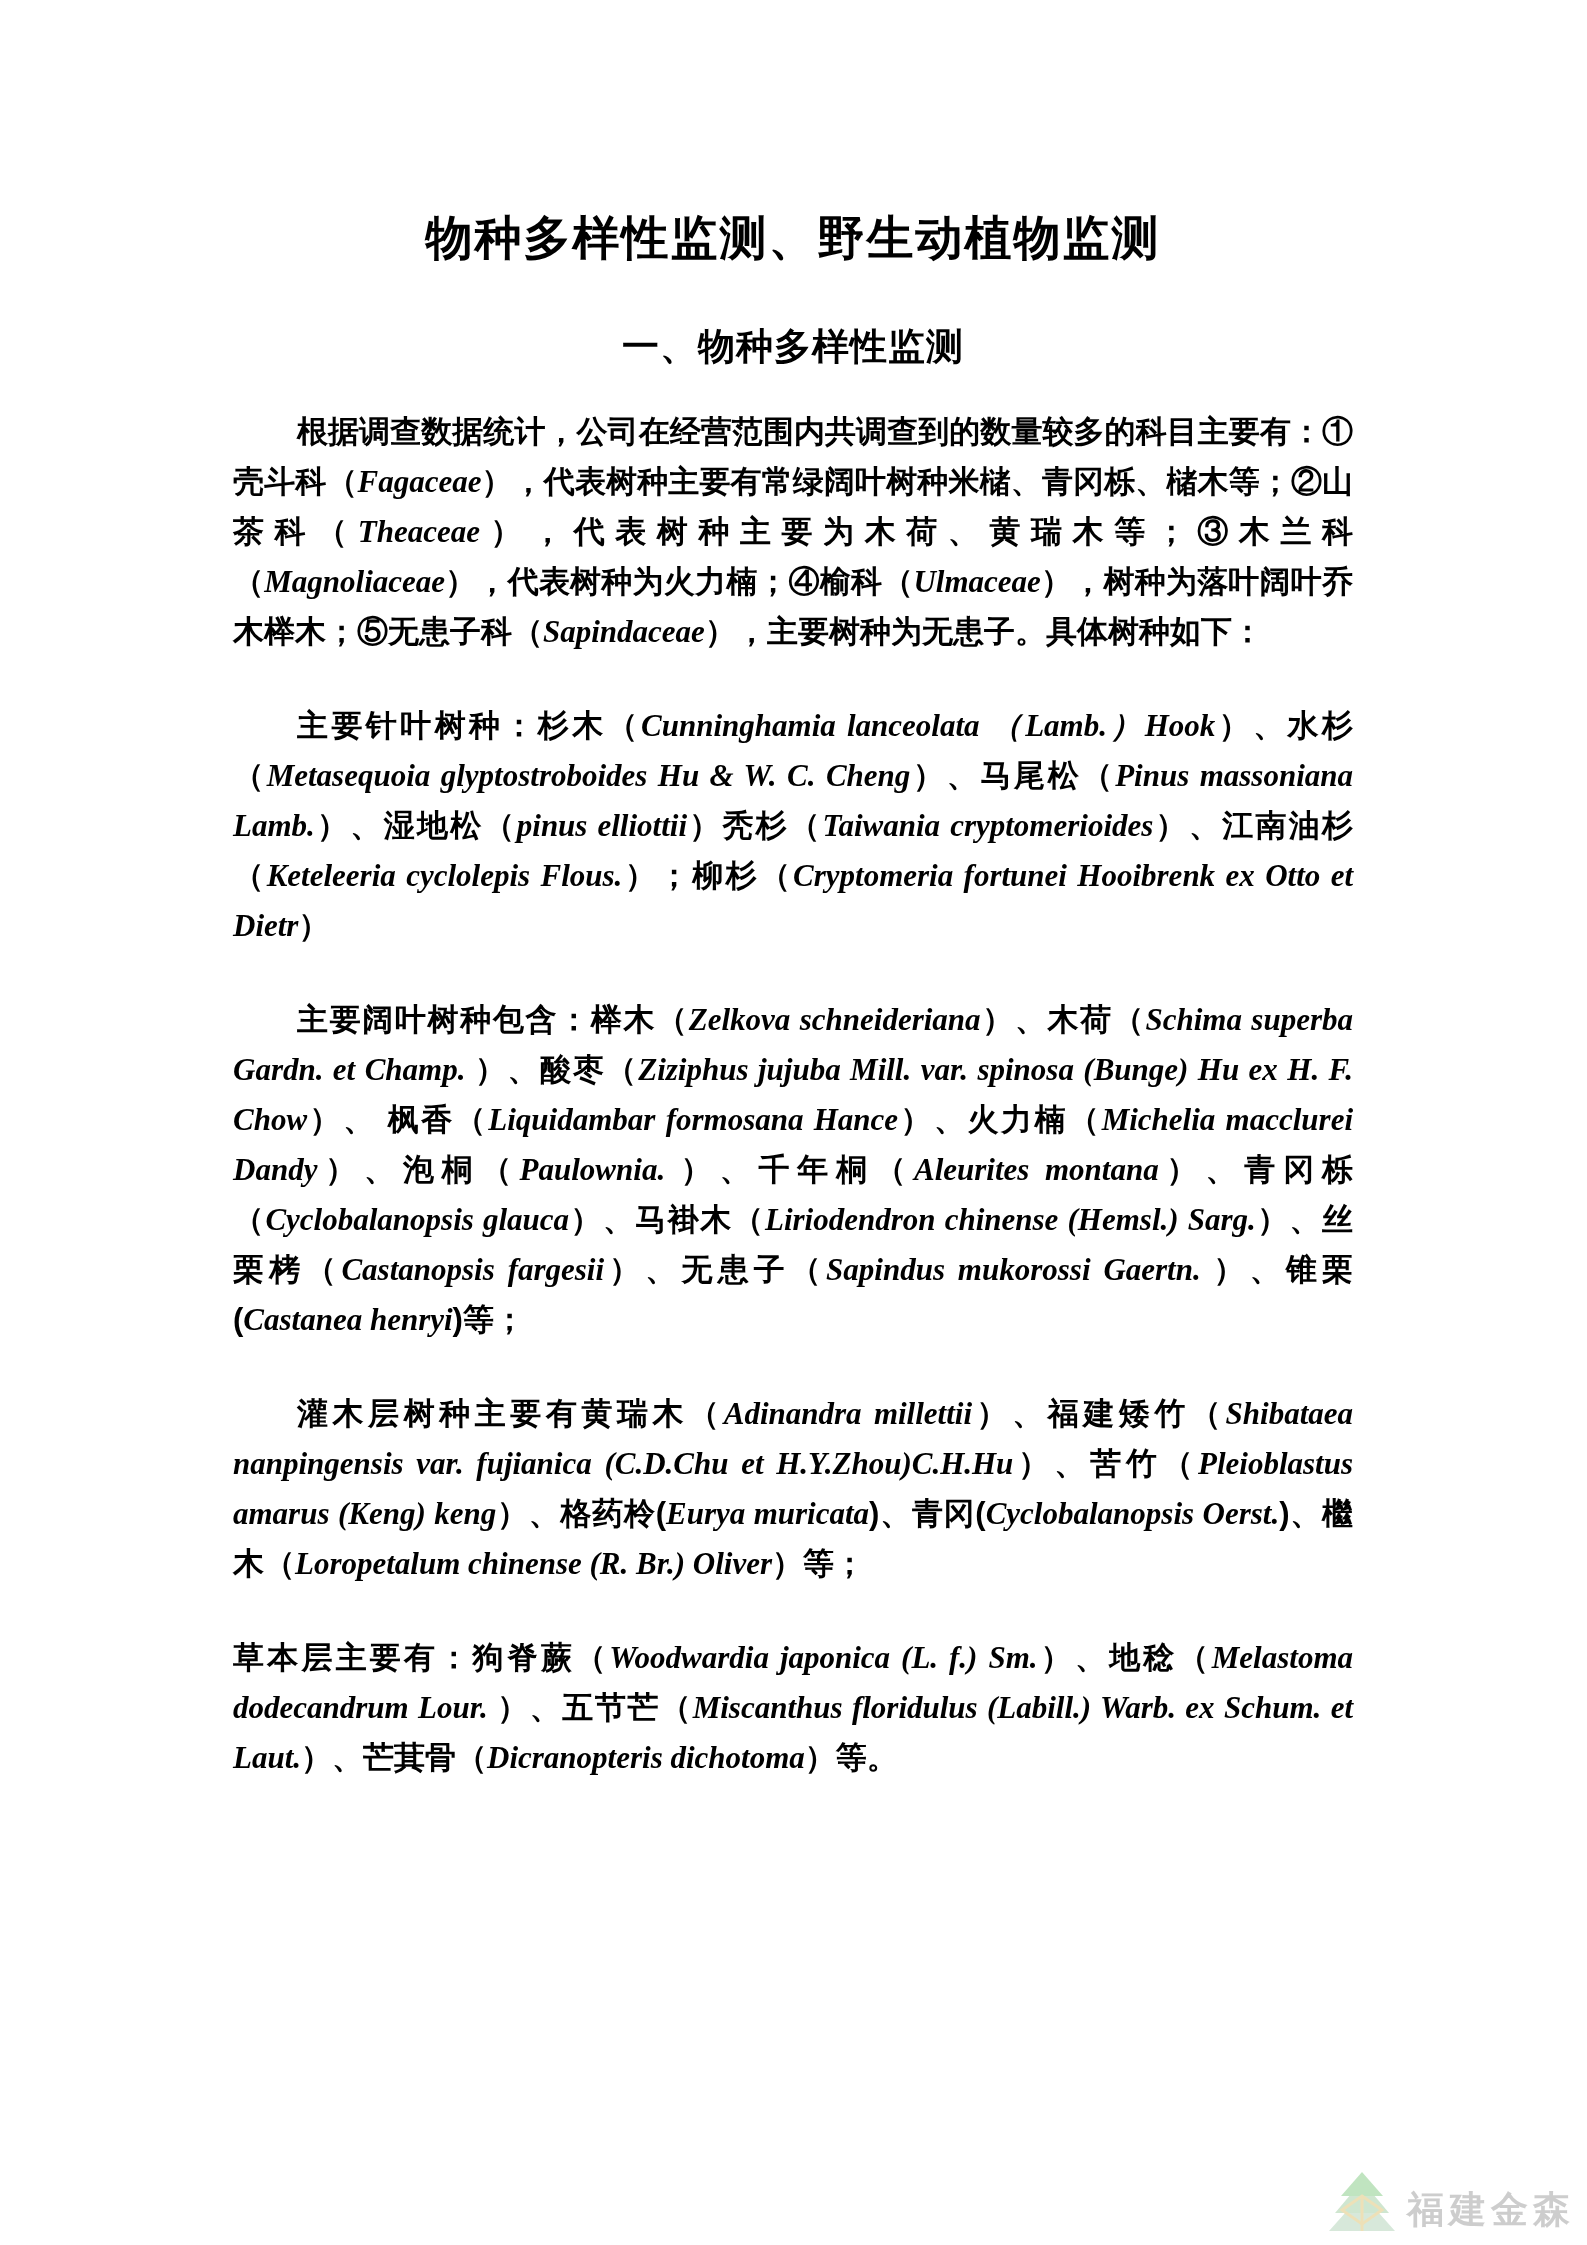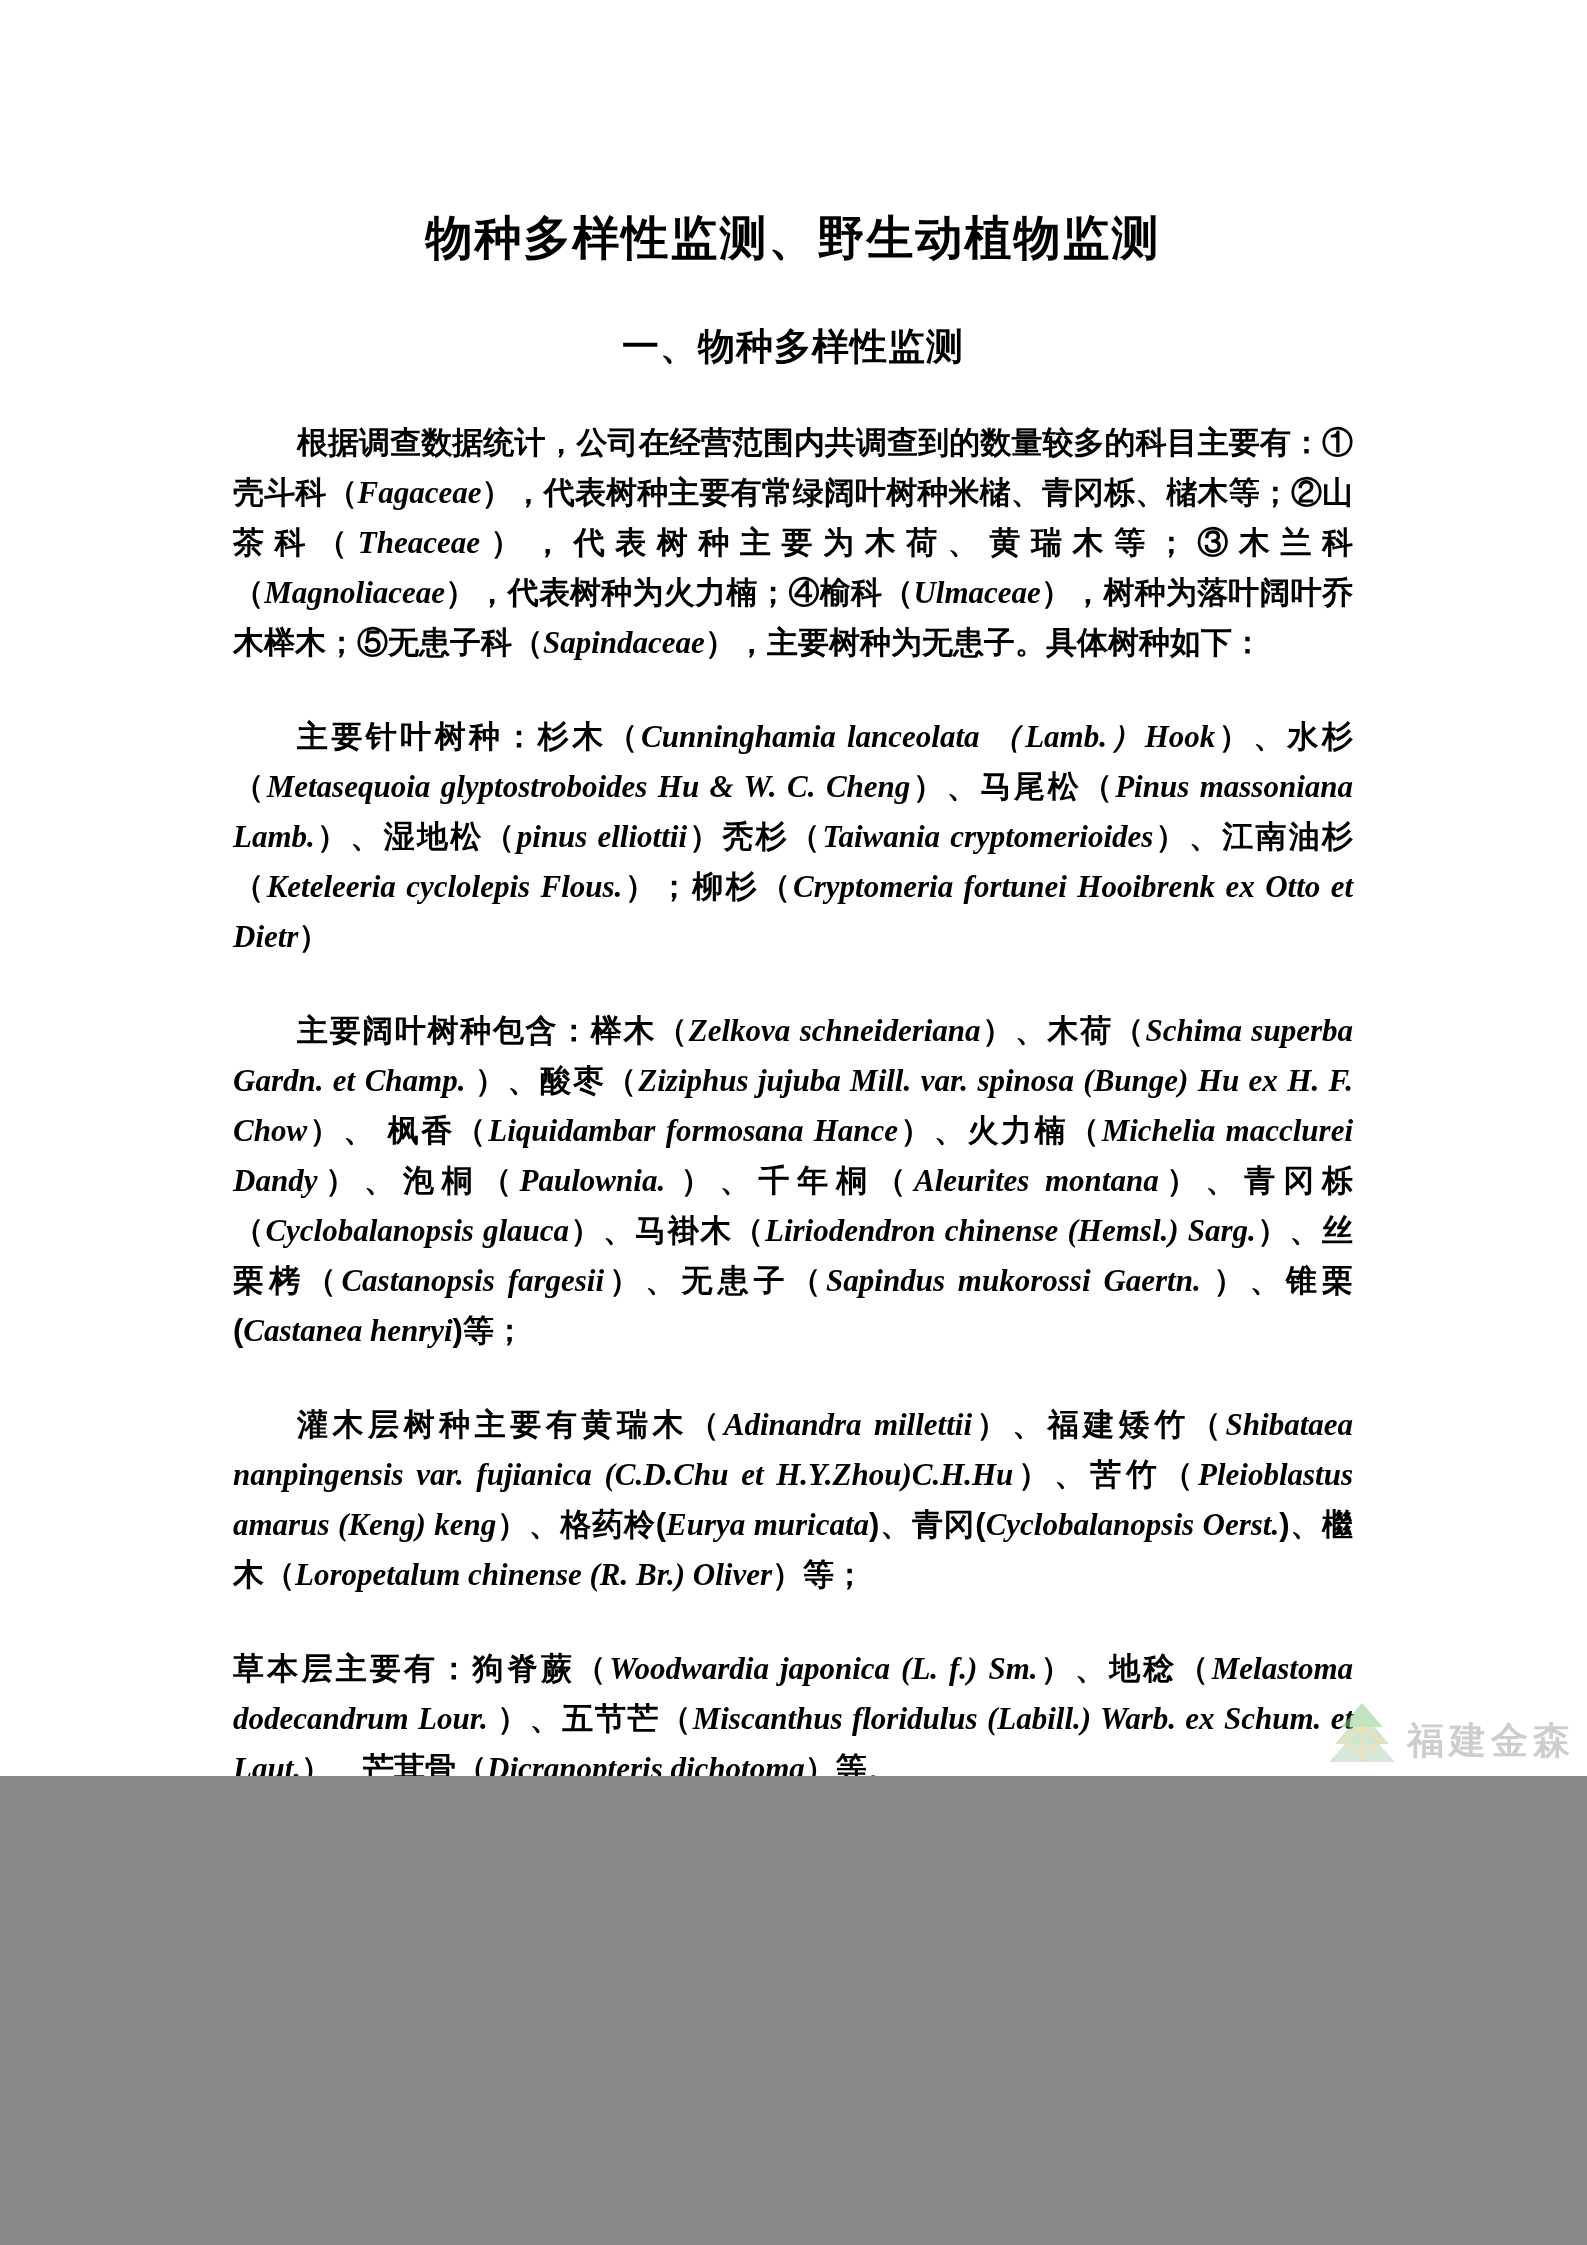--- a/index.html
+++ b/index.html
@@ -1,19 +1,19 @@
 <!DOCTYPE html>
 <html style="--wm-text: #a6a6a6;"><head>
 <meta charset="utf-8">
 <style>
   html, body { margin: 0; padding: 0; background: #888; }
   .page {
     position: relative;
     width: 1587px;
-    height: 1776px;
+    height: 2245px;
     margin: 0 auto;
     background: #ffffff;
     overflow: hidden;
     font-family: "Liberation Sans", sans-serif;
     color: #000000;
   }
   .content {
     padding: 211px 234px 0 233px;
   }
   .doc-title {
@@ -26,21 +26,21 @@
   }
   .doc-title.second { margin-top: 73px; }
   .section-heading {
     margin: 61px 0 0 0;
     text-align: center;
     font-size: 37px;
     line-height: 42px;
     font-weight: bold;
     letter-spacing: 1px;
   }
-  .body-text { margin-top: 50px; }
+  .body-text { margin-top: 39px; }
   .body-para {
     margin: 0 0 44px 0;
     font-size: 31px;
     line-height: 50px;
     text-align: justify;
   }
   .body-para.indent { text-indent: 64px; }
   .cn {
     font-family: "Liberation Sans", sans-serif;
     font-weight: bold;

